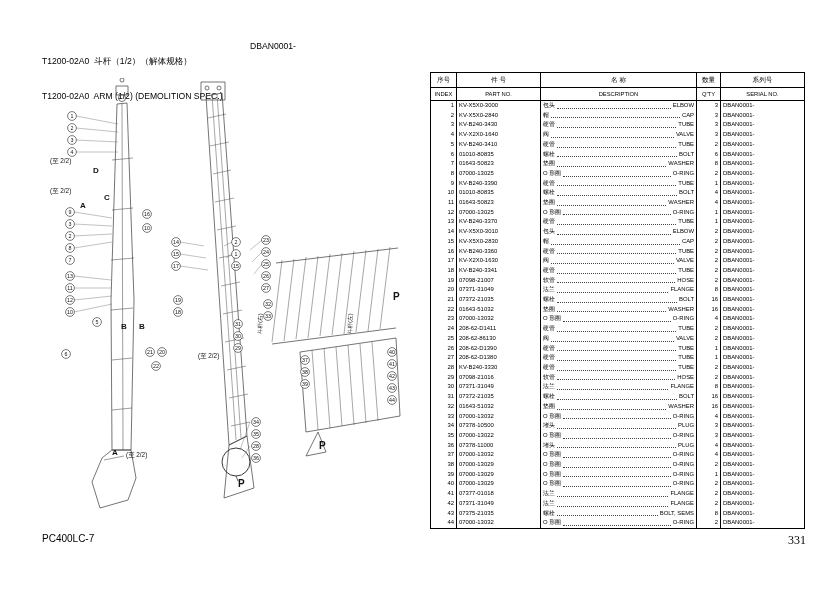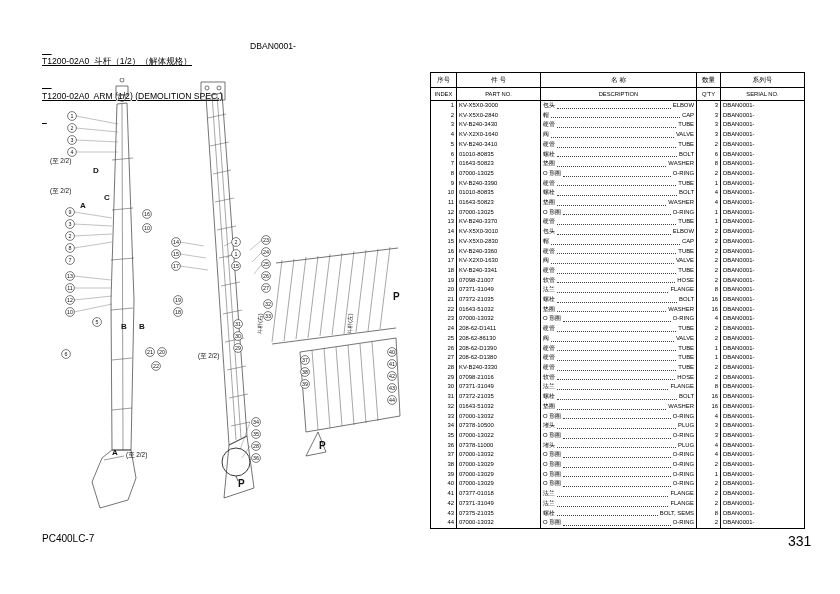--- a/index.html
+++ b/index.html
@@ -1,23 +1,23 @@
 <!DOCTYPE html>
 <html><head>
 <meta charset="utf-8">
 <style>
   html,body{margin:0;padding:0;background:#e8e8e8;}
   .page{position:relative;width:840px;height:594px;background:#ffffff;margin:0 auto;
         font-family:"Liberation Sans", sans-serif;color:#000;overflow:hidden;}
   
-  .titles{position:absolute;left:42px;top:33px;font-size:8.6px;line-height:11.5px;white-space:pre;text-decoration:underline;}
+  .titles{position:absolute;left:42px;top:33px;font-size:8.6px;line-height:11.5px;white-space:pre;}
   .serial-prefix{position:absolute;left:250px;top:41px;font-size:8.6px;}
   
   .footer-model{position:absolute;left:42px;top:533px;font-size:10px;}
-  .footer-page{position:absolute;left:788px;top:533px;font-size:14px;}
+  .footer-page{position:absolute;left:788px;top:533px;font-size:12px;font-family:Liberation Serif, serif;}
   
   svg.diagram{position:absolute;left:40px;top:78px;width:390px;height:470px;}
   svg.diagram path, svg.diagram circle, svg.diagram rect{vector-effect:non-scaling-stroke;}
   
   .table-wrap{position:absolute;left:430px;top:72px;width:374px;}
   table.parts{border-collapse:collapse;table-layout:fixed;width:374px;
               border-top:1.4px solid #000;border-bottom:1.4px solid #000;}
   table.parts th, table.parts td{border-left:.7px solid #000;border-right:.7px solid #000;
               padding:0 2px;font-weight:normal;overflow:hidden;white-space:nowrap;}
   tr.h-cn th{border-bottom:.6px solid #000;font-size:6.6px;height:14px;text-align:center;}

